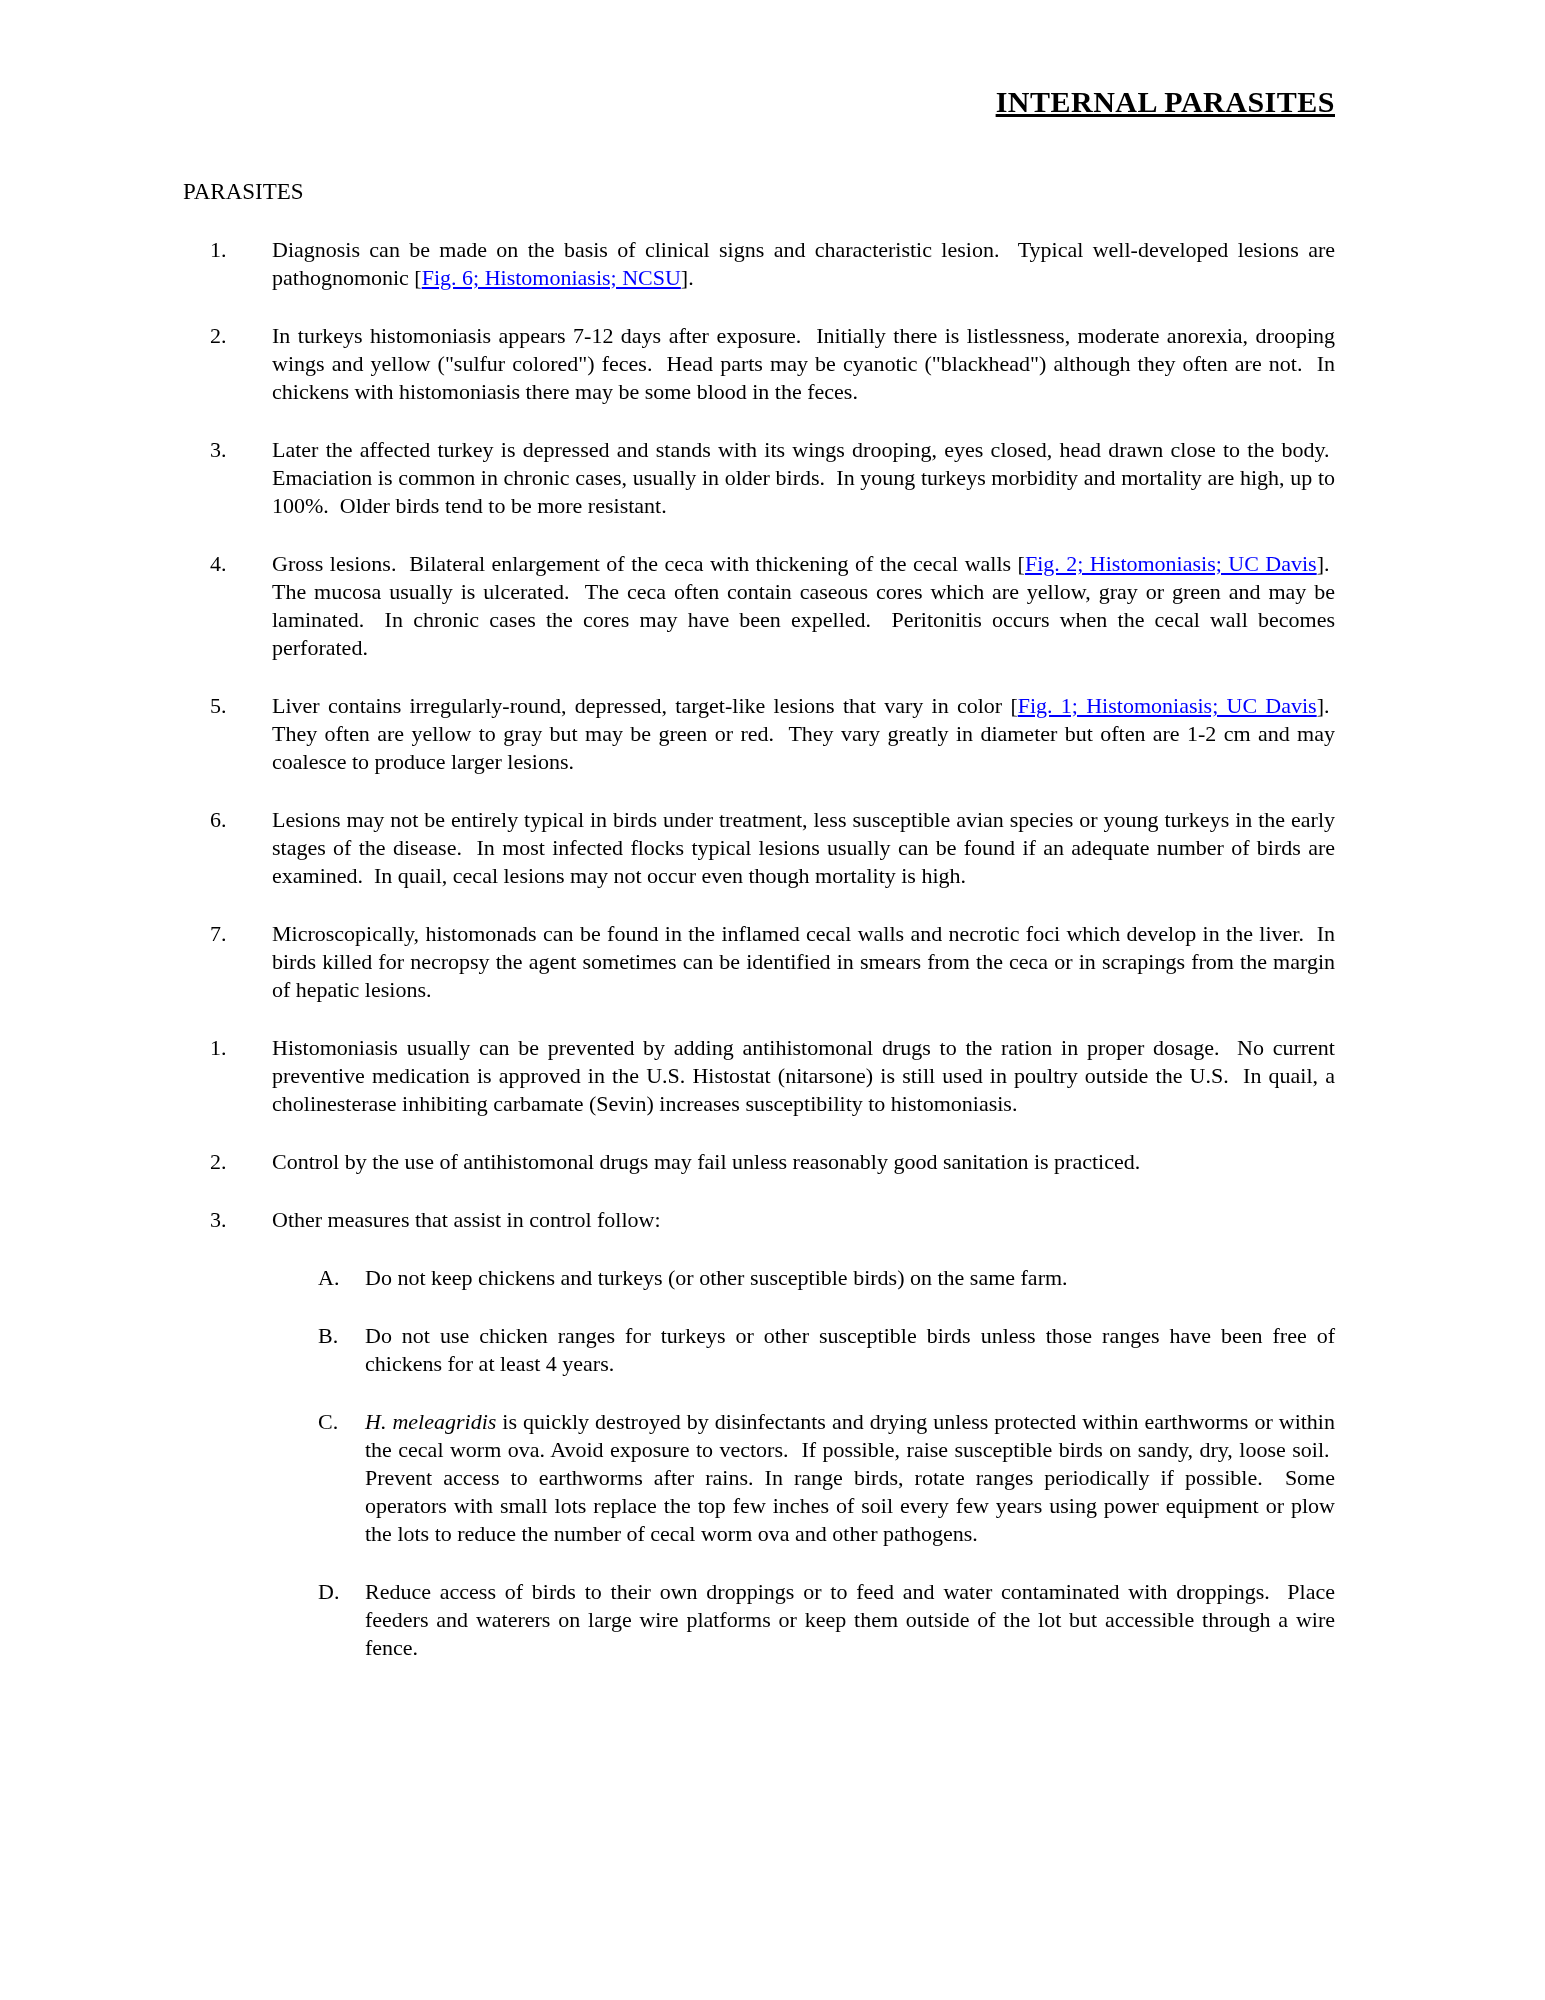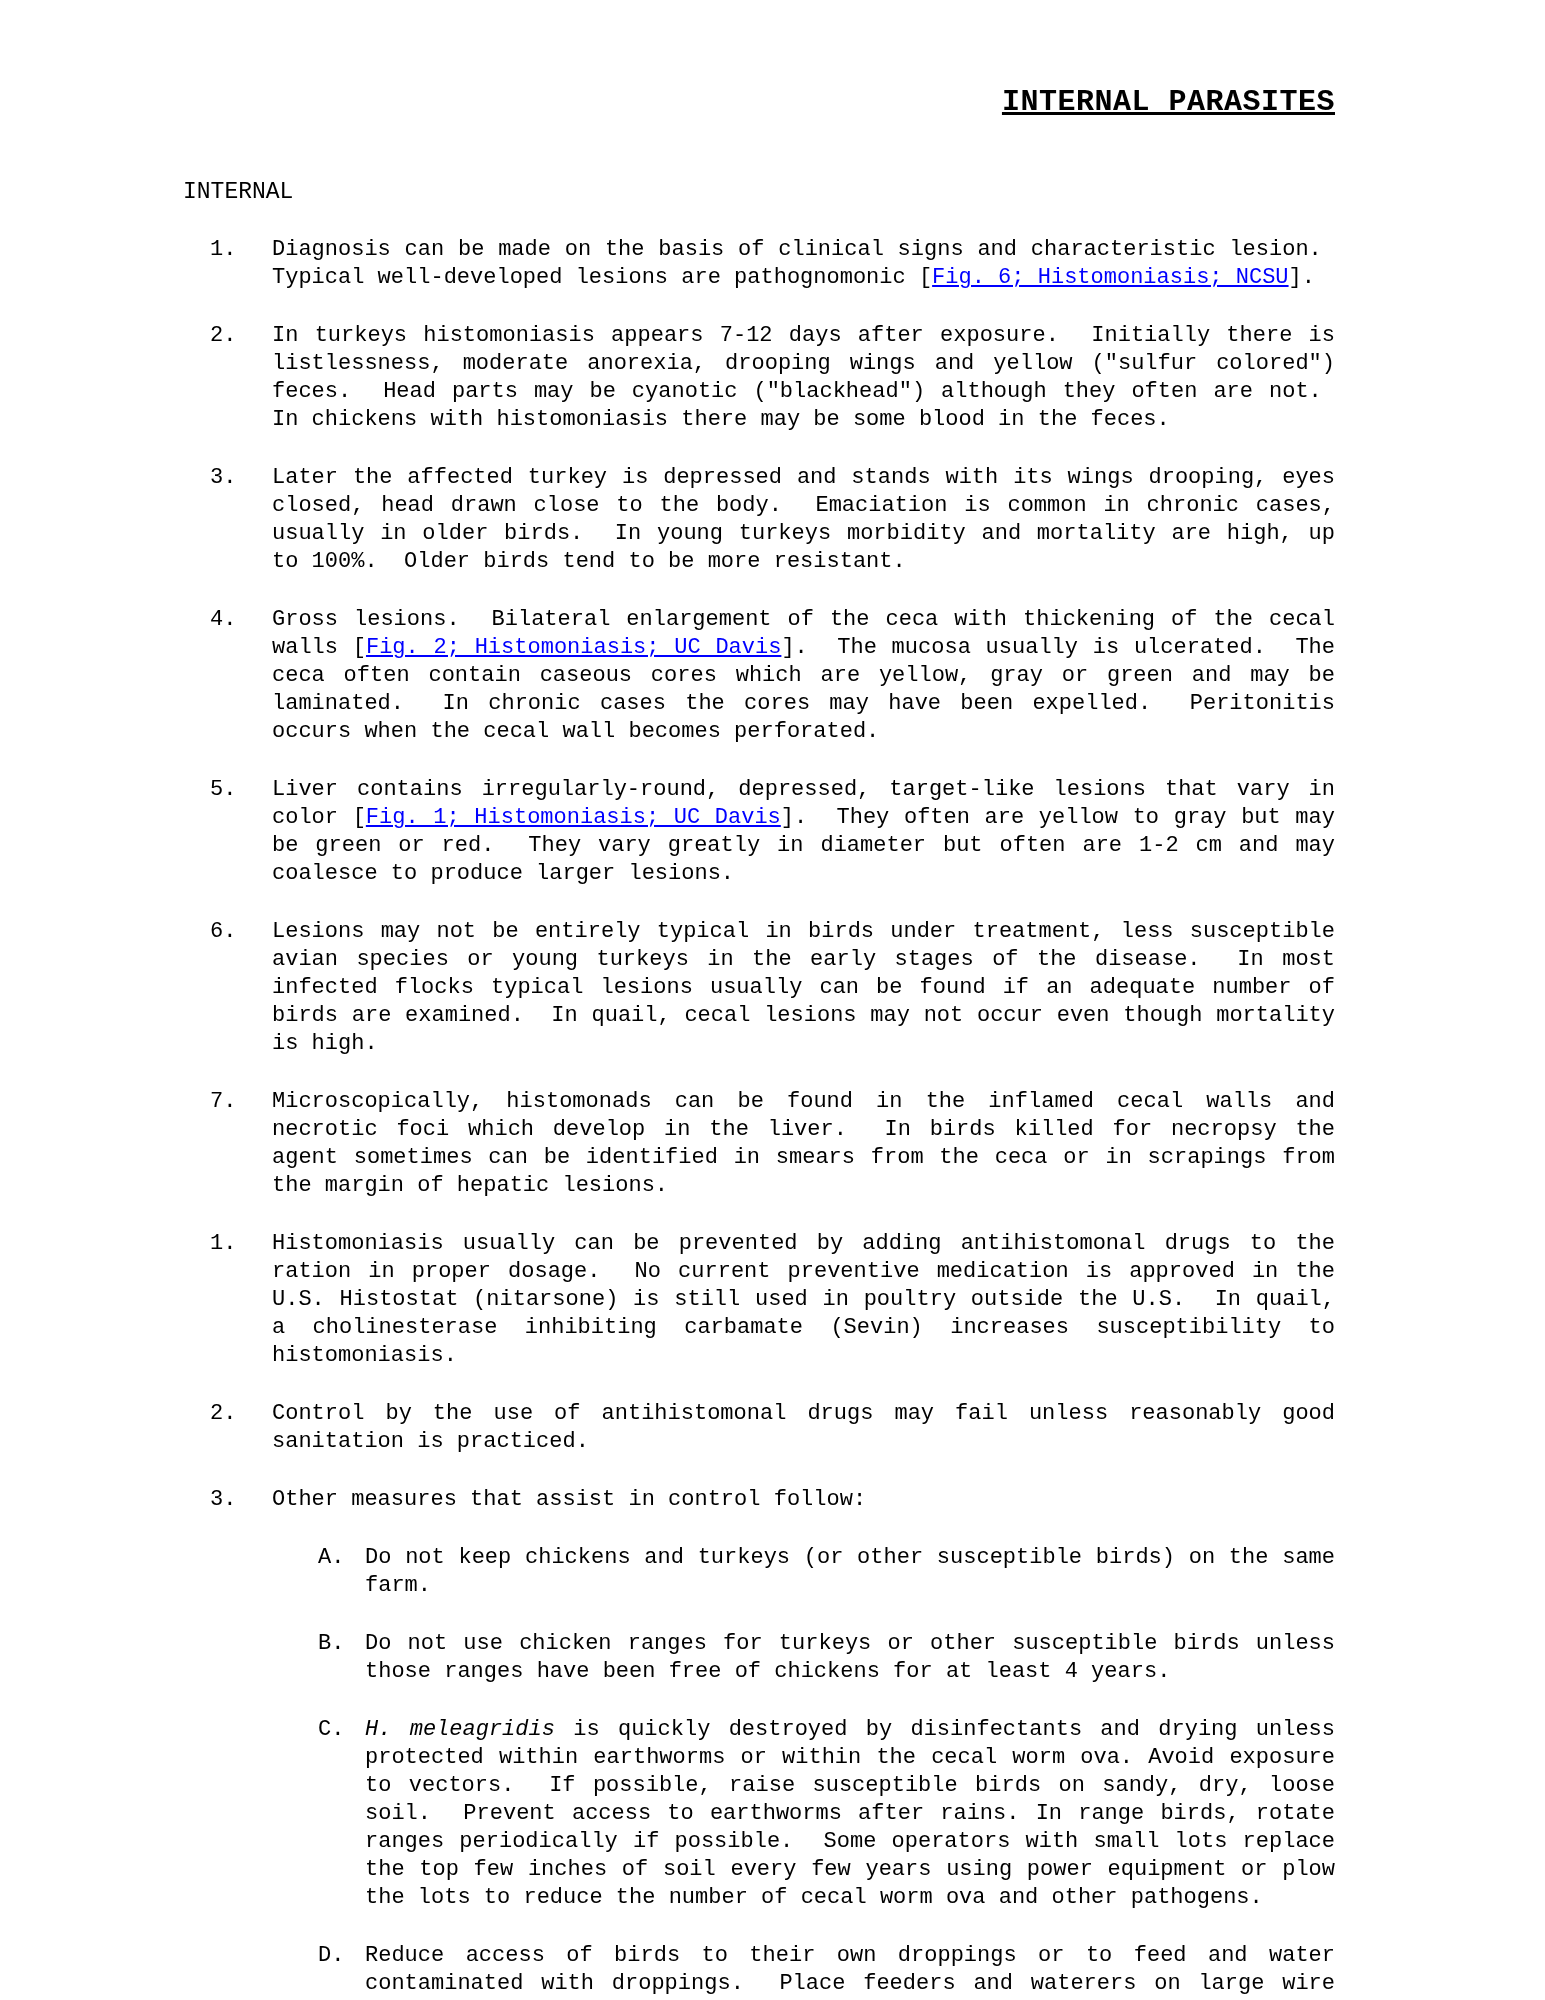--- a/index.html
+++ b/index.html
@@ -8,21 +8,20 @@
     font-family: "Liberation Serif", "DejaVu Serif", serif;
     color: #000000;
   }
   .page {
     box-sizing: border-box;
     width: 1545px; height: 2000px;
     padding: 86px 210px 8px 183px;
     font-size: 22px;
     line-height: 28px;
     position: relative;
-    font-family: Liberation Mono, monospace;
   }
   .doc-header {
     text-align: right;
     font-weight: bold;
     font-size: 30px;
     line-height: 32px;
     text-decoration: underline;
     letter-spacing: 0.5px;
   }
   .section-heading {
@@ -65,21 +64,21 @@
     margin-right: -25px;
   }
 </style>
 </head>
 <body>
 
 <div class="page">
   <div class="doc-header">INTERNAL PARASITES</div>
 
   <div id="sections">
-      <div class="section-heading">INTERNAL</div>
+      <div class="section-heading">PARASITES</div>
       <div class="item"><span class="marker">1.</span>Diagnosis can be made on the basis of clinical signs and characteristic lesion.&nbsp; Typical well-developed lesions are pathognomonic [<a class="doc-link" href="#">Fig. 6; Histomoniasis; NCSU</a>].</div>
       <div class="item"><span class="marker">2.</span>In turkeys histomoniasis appears 7-12 days after exposure.&nbsp; Initially there is listlessness, moderate anorexia, drooping wings and yellow ("sulfur colored") feces.&nbsp; Head parts may be cyanotic ("blackhead") although they often are not.&nbsp; In chickens with histomoniasis there may be some blood in the feces.</div>
       <div class="item"><span class="marker">3.</span>Later the affected turkey is depressed and stands with its wings drooping, eyes closed, head drawn close to the body.&nbsp; Emaciation is common in chronic cases, usually in older birds.&nbsp; In young turkeys morbidity and mortality are high, up to 100%.&nbsp; Older birds tend to be more resistant.</div>
       <div class="item"><span class="marker">4.</span>Gross lesions.&nbsp; Bilateral enlargement of the ceca with thickening of the cecal walls [<a class="doc-link" href="#">Fig. 2; Histomoniasis; UC Davis</a>].&nbsp; The mucosa usually is ulcerated.&nbsp; The ceca often contain caseous cores which are yellow, gray or green and may be laminated.&nbsp; In chronic cases the cores may have been expelled.&nbsp; Peritonitis occurs when the cecal wall becomes perforated.</div>
       <div class="item"><span class="marker">5.</span>Liver contains irregularly-round, depressed, target-like lesions that vary in color [<a class="doc-link" href="#">Fig. 1; Histomoniasis; UC Davis</a>].&nbsp; They often are yellow to gray but may be green or red.&nbsp; They vary greatly in diameter but often are 1-2 cm and may coalesce to produce larger lesions.</div>
       <div class="item"><span class="marker">6.</span>Lesions may not be entirely typical in birds under treatment, less susceptible avian species or young turkeys in the early stages of the disease.&nbsp; In most infected flocks typical lesions usually can be found if an adequate number of birds are examined.&nbsp; In quail, cecal lesions may not occur even though mortality is high.</div>
       <div class="item"><span class="marker">7.</span>Microscopically, histomonads can be found in the inflamed cecal walls and necrotic foci which develop in the liver.&nbsp; In birds killed for necropsy the agent sometimes can be identified in smears from the ceca or in scrapings from the margin of hepatic lesions.</div>
       <div class="item"><span class="marker">1.</span>Histomoniasis usually can be prevented by adding antihistomonal drugs to the ration in proper dosage.&nbsp; No current preventive medication is approved in the U.S. Histostat (nitarsone) is still used in poultry outside the U.S.&nbsp; In quail, a cholinesterase inhibiting carbamate (Sevin) increases susceptibility to histomoniasis.</div>
       <div class="item"><span class="marker">2.</span>Control by the use of antihistomonal drugs may fail unless reasonably good sanitation is practiced.</div>
       <div class="item"><span class="marker">3.</span>Other measures that assist in control follow:</div>

